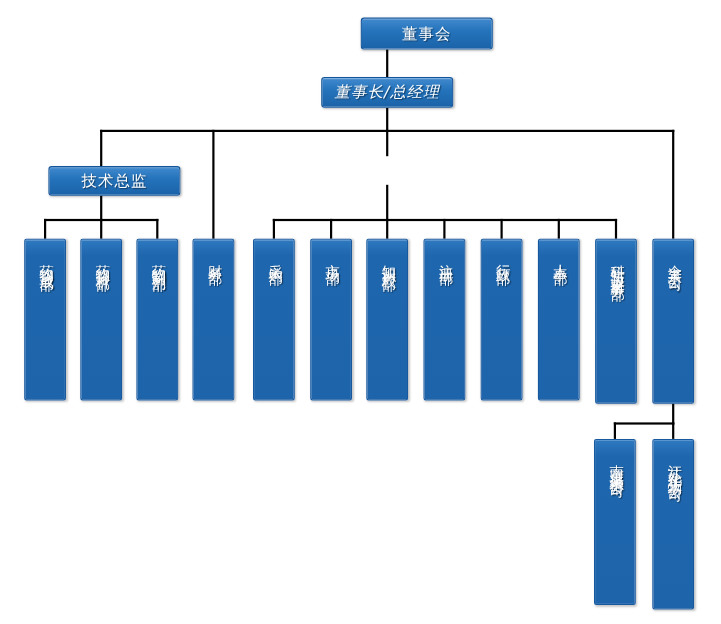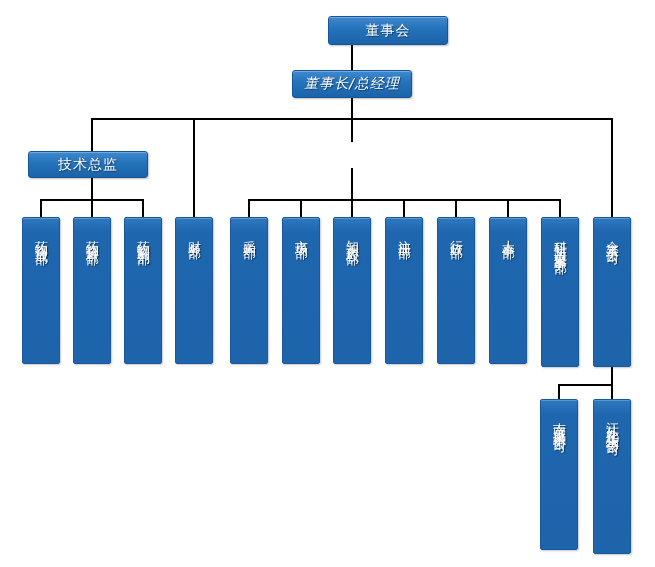--- a/index.html
+++ b/index.html
@@ -102,21 +102,21 @@
   <div class="vline" style="left:611px; top:384px; height:15px;"></div>
 
   <div class="hbox" style="left:292px; top:16px;  width:120px; height:29px;margin-left:36px;">
     <span>董事会</span>
   </div>
 
   <div class="hbox" style="left:292px; top:70px;  width:120px; height:28px;font-style:italic;">
     <span>董事长/总经理</span>
   </div>
 
-  <div class="hbox" style="left:28px;  top:151px; width:120px; height:27px;">
+  <div class="hbox" style="left:44px;  top:151px; width:120px; height:27px;">
     <span>技术总监</span>
   </div>
 
 
   <div class="vbox" style="left:22px;  top:217px; height:147px;">
     <span class="vtext">药物合成部</span>
   </div>
   <div class="vbox" style="left:73px;  top:217px; height:147px;">
     <span class="vtext">药物分析部</span>
   </div>

